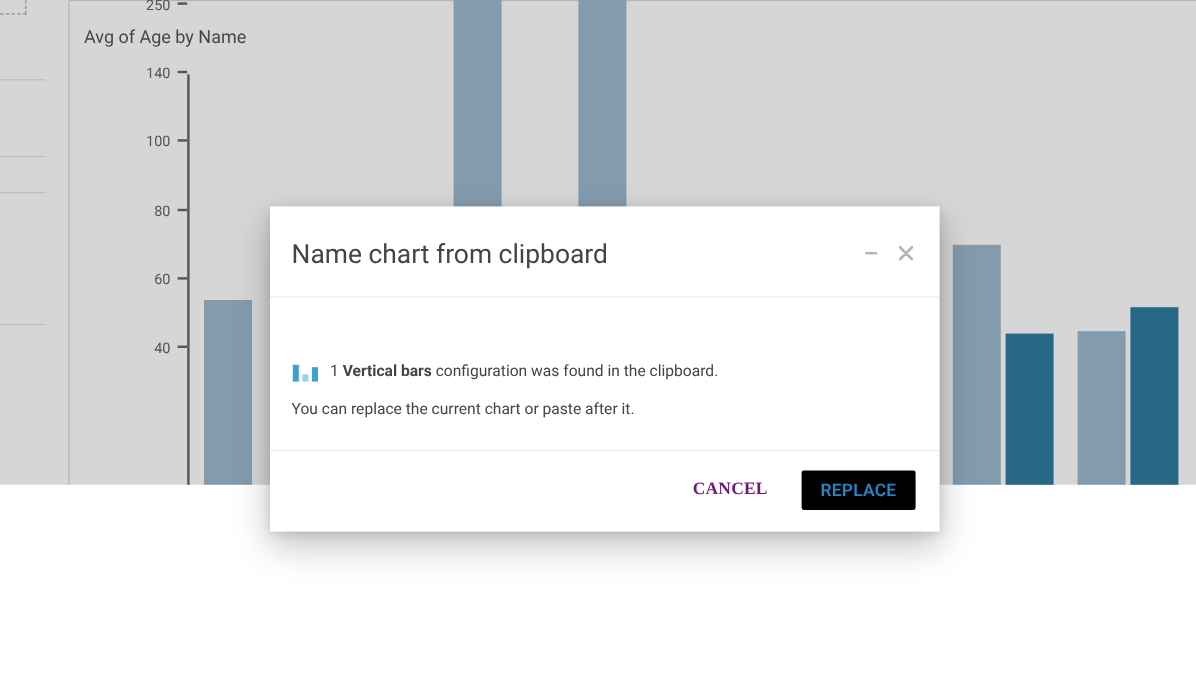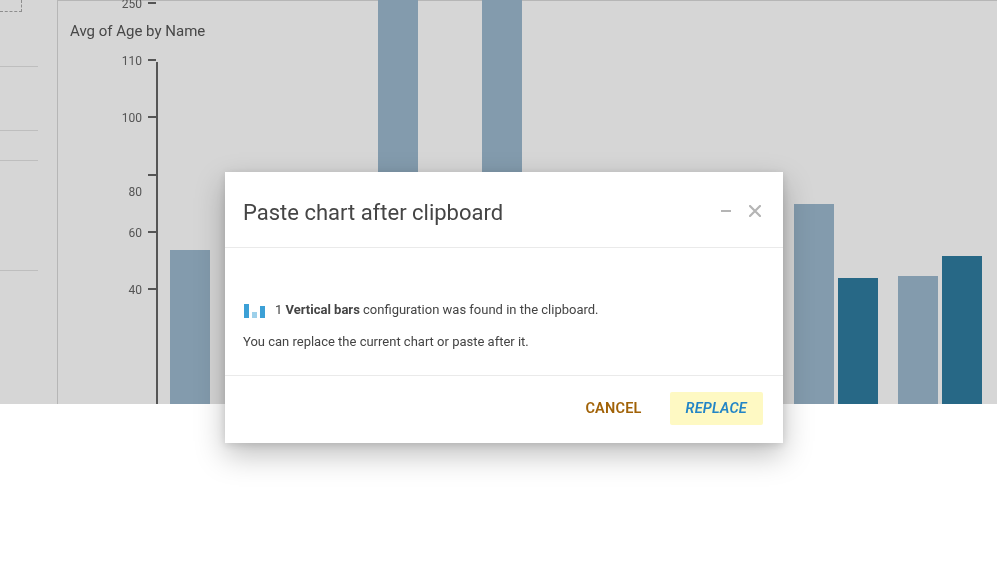--- a/index.html
+++ b/index.html
@@ -202,26 +202,25 @@
     font-size: 14.5px;
     font-weight: 600;
     letter-spacing: 0.2px;
   }
   .btn {
     cursor: pointer;
     padding: 8px 10px;
     border-radius: 2px;
     user-select: none;
   }
-  .btn-cancel { color: #a16207; }
+  .btn-cancel { color: #701a75; font-family: Liberation Serif, serif; }
   .btn-replace {
     color: #2285c6;
-    background: #fef9c3;
+    background: #000000;
     padding: 8px 16px;
-    font-style: italic;
   }
   .btn-paste-after { color: #2285c6; }
 </style>
 </head>
 <body>
 
 <div class="root">
 
   <div class="left-rail">
     <div class="rail-drop-slot"></div>
@@ -238,27 +237,27 @@
     <div class="plot-area">
       <div class="y-axis-line"></div>
 
       <div class="y-tick" style="bottom:114px"></div>
       <div class="y-tick-label" style="bottom:114px;transform:translateY(50%)">40</div>
 
       <div class="y-tick" style="bottom:171px"></div>
       <div class="y-tick-label" style="bottom:171px;transform:translateY(50%)">60</div>
 
       <div class="y-tick" style="bottom:228px"></div>
-      <div class="y-tick-label" style="bottom:212px;transform:translateY(50%)">80</div>
+      <div class="y-tick-label" style="bottom:228px;transform:translateY(50%)">80</div>
 
       <div class="y-tick" style="bottom:286px"></div>
       <div class="y-tick-label" style="bottom:286px;transform:translateY(50%)">100</div>
 
       <div class="y-tick" style="bottom:343px"></div>
-      <div class="y-tick-label" style="bottom:343px;transform:translateY(50%)">110</div>
+      <div class="y-tick-label" style="bottom:343px;transform:translateY(50%)">140</div>
 
       <div class="y-tick" style="bottom:400px"></div>
       <div class="y-tick-label" style="bottom:400px;transform:translateY(50%)">250</div>
 
       <div class="y-tick" style="bottom:457px"></div>
       <div class="y-tick-label" style="bottom:484px;transform:translateY(50%)">160</div>
 
       <div id="bars">
           <div class="bar bar-light" style="left: 72px; height: 154.2px; background: rgb(156, 185, 207);"></div>
           <div class="bar bar-light" style="left: 176px; height: 131.356px; background: rgb(156, 185, 207);"></div>
@@ -274,21 +273,21 @@
           <div class="bar bar-light" style="left: 800px; height: 128.5px; background: rgb(156, 185, 207);"></div>
           <div class="bar bar-dark" style="left: 844px; height: 148.489px; background: rgb(47, 124, 160);"></div>
         </div>
     </div>
   </div>
 
   <div class="overlay"></div>
 
   <div class="modal">
     <div class="modal-header">
-      <div class="modal-title">Paste chart after clipboard</div>
+      <div class="modal-title">Name chart from clipboard</div>
       <div class="modal-header-icons">
         <span class="hicon minimize"></span>
         <span class="hicon">
           <svg width="12" height="12" viewBox="0 0 12 12">
               <path d="M1 1 L11 11 M11 1 L1 11" stroke="#b5b5b5" stroke-width="2.2" stroke-linecap="round"></path>
             </svg>
         </span>
       </div>
     </div>
 

